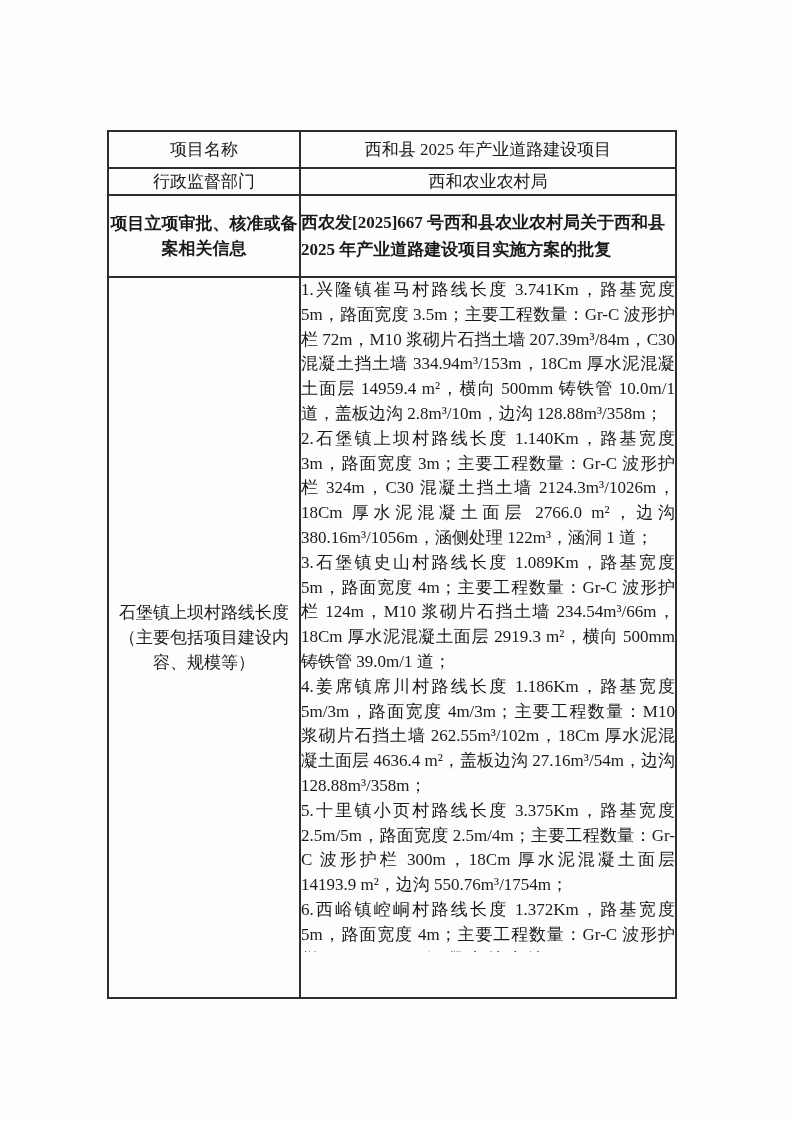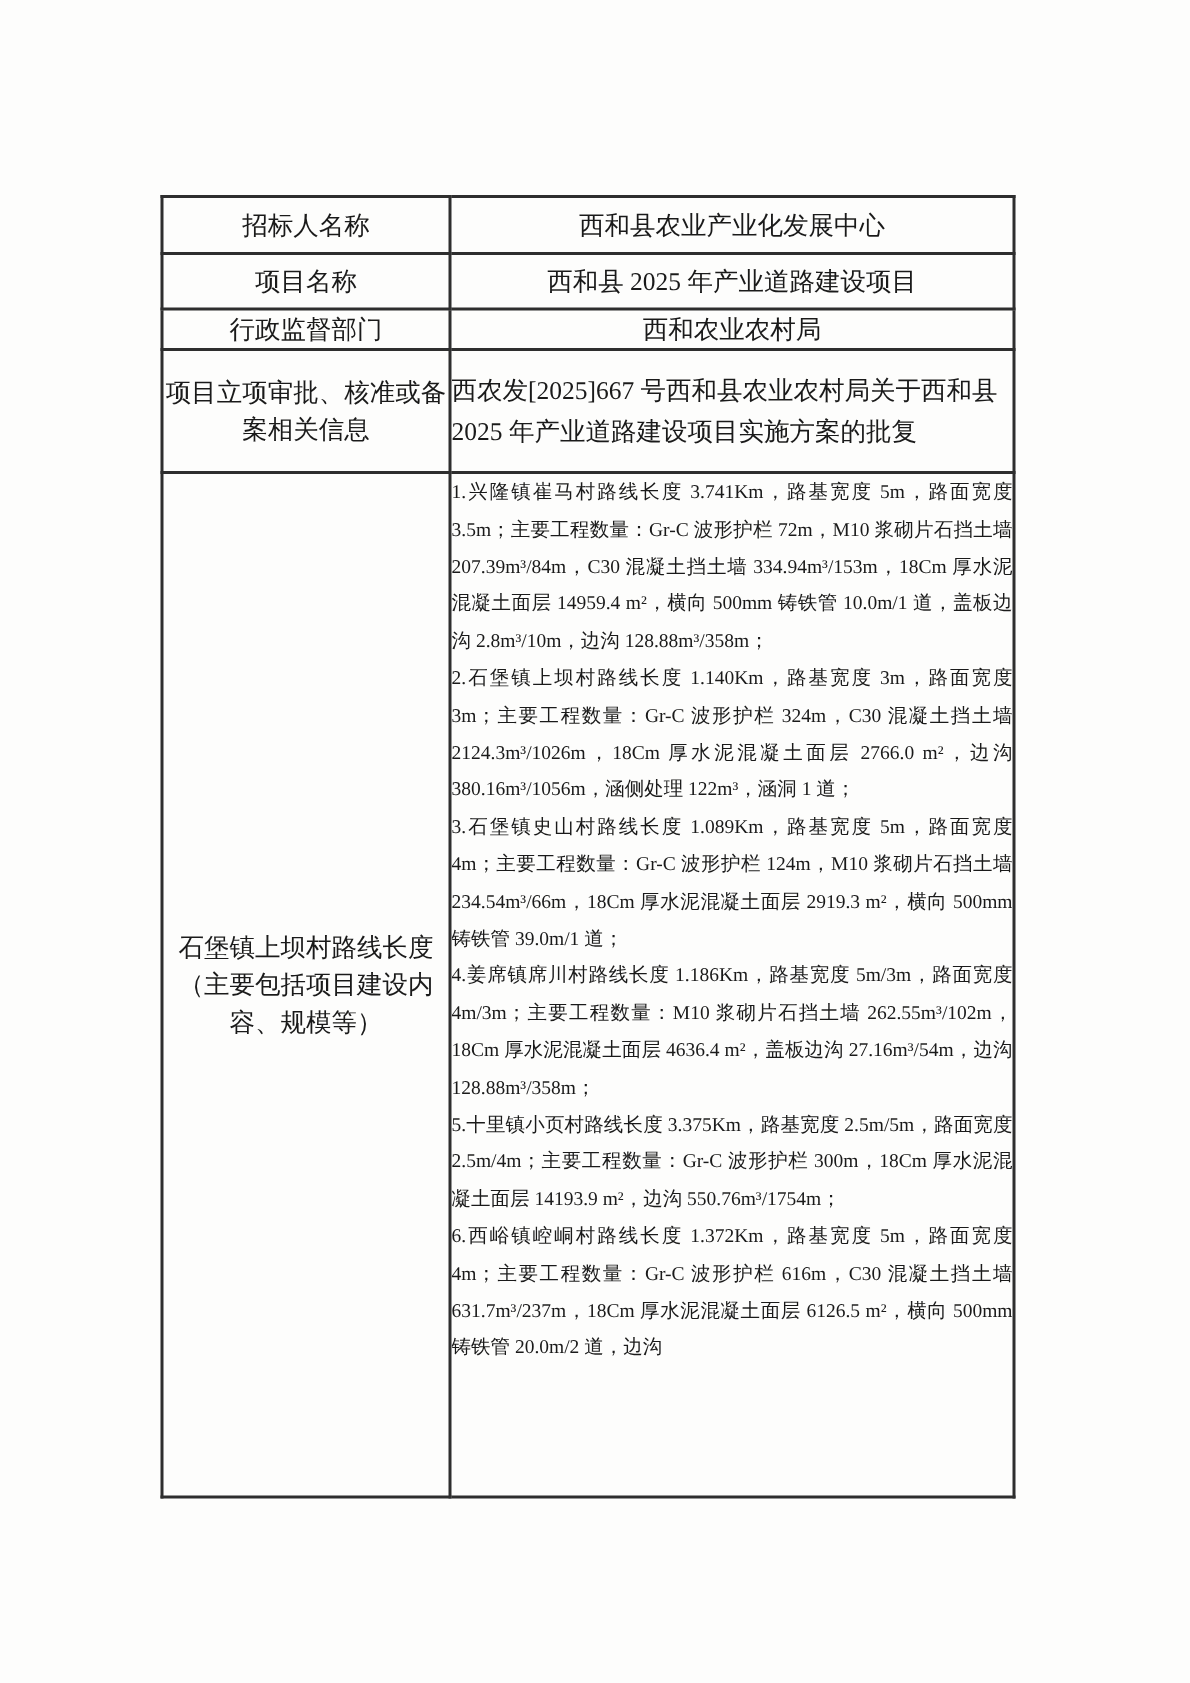--- a/index.html
+++ b/index.html
@@ -32,21 +32,21 @@
     border: 2px solid #2e2e2e;
     padding: 0;
     font-size: 17px;
     color: #1a1a1a;
   }
   col.c-label { width: 192px; }
   col.c-value { width: 376px; }
   tr.r1 { height: 38px; }
   tr.r2 { height: 37px; }
   tr.r3 { height: 27px; padding-left: 48px; }
-  tr.r4 { height: 82px; }
+  tr.r4 { height: 82px; font-weight: bold; }
   td.label-cell {
     text-align: center;
     vertical-align: middle;
     padding: 2px 12px;
     line-height: 25px;
   }
   td.value-center {
     text-align: center;
     vertical-align: middle;
     padding: 2px 8px;
@@ -61,42 +61,38 @@
   td.value-items {
     vertical-align: top;
     padding: 5px 10px 0 10px;
   }
   .items-wrap {
     height: 674px;
     overflow: hidden;
   }
   .items-wrap p {
     margin: 0;
-    font-size: 13px;
+    font-size: 17px;
     line-height: 24.8px;
     text-align: justify;
     text-justify: inter-character;
   }
 </style>
 </head>
 <body>
 
 <div class="page">
 
 
   <table class="tender">
     <colgroup>
       <col class="c-label">
       <col class="c-value">
     </colgroup>
     <tbody>
-      <tr class="r1">
-        <td class="label-cell">招标人名称</td>
-        <td class="value-center">西和县农业产业化发展中心</td>
-      </tr>
       <tr class="r2">
         <td class="label-cell">项目名称</td>
         <td class="value-center">西和县 2025 年产业道路建设项目</td>
       </tr>
       <tr class="r3">
         <td class="label-cell">行政监督部门</td>
         <td class="value-center">西和农业农村局</td>
       </tr>
       <tr class="r4">
         <td class="label-cell">项目立项审批、核准或备案相关信息</td>

